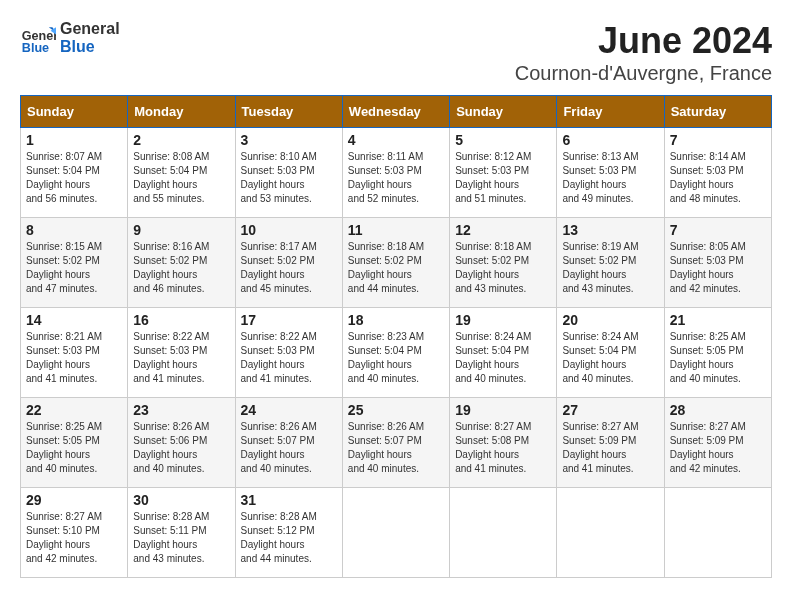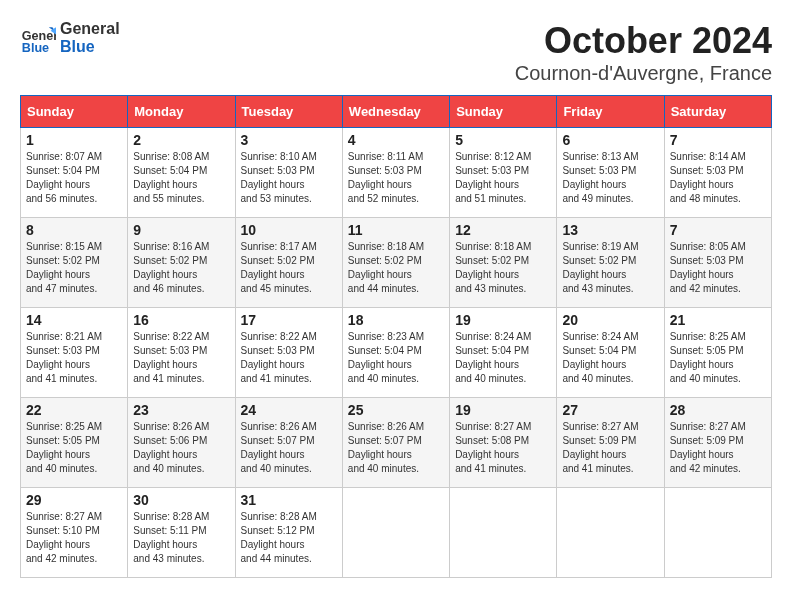--- a/index.html
+++ b/index.html
@@ -36,21 +36,21 @@
     .location {
       font-size: 20px;
       color: #444;
     }
     table {
       width: 100%;
       border-collapse: collapse;
       font-size: 11px;
     }
     thead th {
-      background-color: #ef4444;
+      background-color: #a16207;
       color: #fff;
       text-align: left;
       padding: 8px 6px;
       font-size: 13px;
       font-weight: bold;
       border: 1px solid #1565c0;
     }
     td {
       border: 1px solid #ccc;
       vertical-align: top;
@@ -91,21 +91,21 @@
       <text x="2" y="35" font-size="14" font-weight="bold" fill="#1565c0">Blue</text>
       <polygon points="32,8 40,14 36,8" fill="#1565c0"></polygon>
       <polygon points="34,12 40,8 40,16" fill="#4da6ff"></polygon>
     </svg>
     <div>
       <div style="font-size:16px; font-weight:bold; color:#333;">General</div>
       <div style="font-size:16px; font-weight:bold; color:#1565c0;">Blue</div>
     </div>
   </div>
   <div class="title-area">
-    <div class="month-title">October 2024</div>
+    <div class="month-title">June 2024</div>
     <div class="location">Cournon-d'Auvergne, France</div>
   </div>
 </div>
 
 <table>
   <thead>
     <tr>
       <th>Sunday</th>
       <th>Monday</th>
       <th>Tuesday</th>

